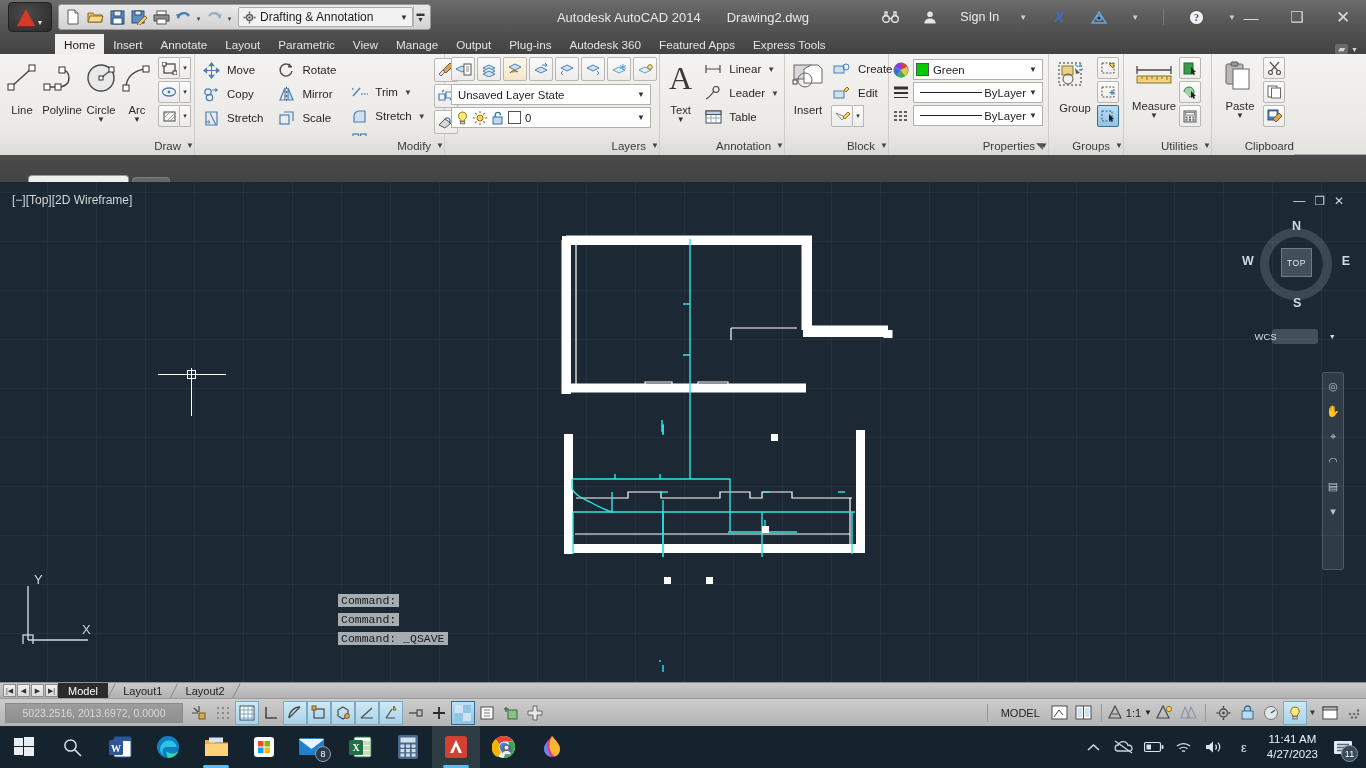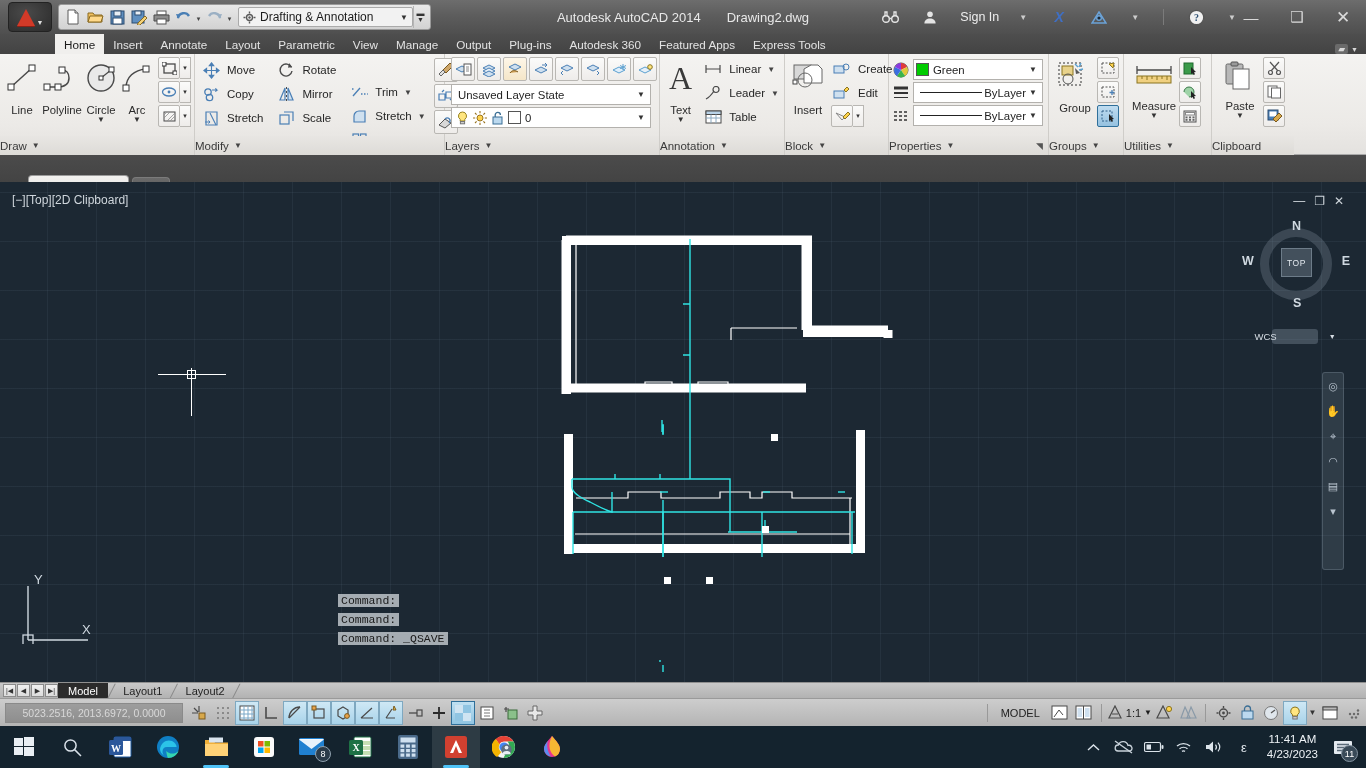--- a/index.html
+++ b/index.html
@@ -74,21 +74,21 @@
   .tabbar .tab.active{ background:#f0efed; color:#1b1b1b;}
   .tabbar .ext{margin-left:auto;margin-right:8px;display:flex;align-items:center;gap:3px;}
 
   
   .ribbon{ position:absolute;left:0;top:54px;width:1366px;height:101px;
            background:linear-gradient(to bottom,#f4f3f1 0%,#eceae7 70%,#e4e2df 100%);
            border-bottom:1px solid #a9a9a9; display:flex;}
   .panel{ position:relative; height:101px; border-right:1px solid #cfcdc9; }
   .panel .body{ height:80px; display:flex; align-items:flex-start; padding:3px 3px 0 3px;}
   .panel .caption{ position:absolute;bottom:0;left:0;width:100%;height:19px;
-      display:flex;align-items:center;justify-content:flex-start; font-size:11.5px;color:#3a3a3a;
+      display:flex;align-items:center;justify-content:flex-end; font-size:11.5px;color:#3a3a3a;
       background:linear-gradient(to bottom,#e8e6e3,#dddbd7); }
   .panel .caption .dd{font-size:8px;margin-left:5px;color:#444;}
   .panel .caption .slash{position:absolute;right:5px;font-size:9px;color:#555;}
 
   .bigbtn{ width:50px;height:78px; display:flex;flex-direction:column;align-items:center;
            padding-top:4px; cursor:default;}
   .bigbtn .lbl{font-size:11.3px;color:#2b2b2b;margin-top:9px;}
   .bigbtn .dn{font-size:8px;color:#333;line-height:7px;}
   .smallrow{ display:flex;align-items:center;height:24px; padding:0 2px; cursor:default;}
   .smallrow .lbl{font-size:11.5px;color:#262626;margin-left:5px;white-space:nowrap;}
@@ -937,21 +937,21 @@
           <path d="M1 11V4c0-2 1-3 3-3h14v10z" fill="#7d7d7d" stroke="#9b9b9b"></path>
           <circle cx="9" cy="6" r="3.6" fill="#a9a9a9" stroke="#cacaca"></circle>
           <path d="M9 4v4M7 6h4" stroke="#5a5a5a" stroke-width="1.2"></path>
         </svg>
     </div>
   </div>
 
   <div class="canvas">
     <div class="grid"></div>
 
-    <div class="vplabel">[−][Top][2D Clipboard]</div>
+    <div class="vplabel">[−][Top][2D Wireframe]</div>
     <div class="vpctrls">
       <span>—</span>
       <span>❐</span>
       <span>✕</span>
     </div>
 
     <div class="crosshair">
       <div class="h"></div>
         <div class="v"></div>
         <div class="sq"></div>
@@ -1416,21 +1416,21 @@
               <path d="M10.5 4.5a4 4 0 0 1 0 5"></path>
               <path d="M13 2.6a7 7 0 0 1 0 8.8"></path>
             </g>
           </svg>
       </div>
       <div class="ti">
           <span style="font-size:13px;">ε</span>
         </div>
       <div class="clock">
         <span>11:41 AM</span>
-        <span>4/23/2023</span>
+        <span>4/27/2023</span>
       </div>
       <div class="notif">
         <svg width="20" height="17" viewBox="0 0 20 17">
             <rect x="1" y="2" width="18" height="13" rx="1" fill="#e4eaf0"></rect>
             <g stroke="#5a6a78" stroke-width="1.3">
               <path d="M4 5.5h12M4 8.5h12M4 11.5h8"></path>
             </g>
           </svg>
         <div class="badge">11</div>
       </div>

